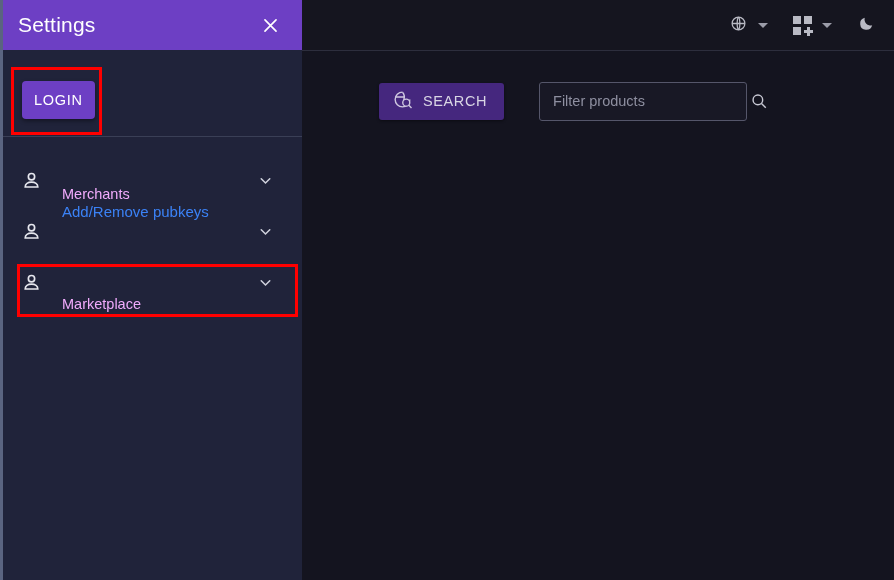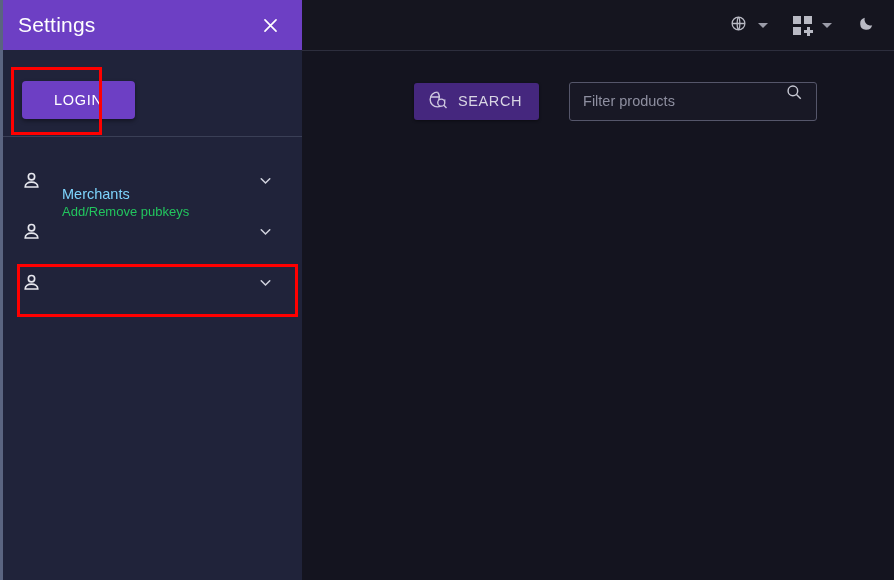--- a/index.html
+++ b/index.html
@@ -92,22 +92,21 @@
   .grid-plus .plus::before { left: 3px; top: 0; width: 3px; height: 9px; }
   .grid-plus .plus::after  { left: 0; top: 3px; width: 9px; height: 3px; }
 
   
   .search-row {
     position: absolute;
     left: 0; top: 51px;
     width: 592px; height: 100px;
     display: flex;
     align-items: center;
-    padding-left: 112px;
-    gap: 12px;
+    padding-left: 77px;
   }
 
   .search-button {
     display: flex;
     align-items: center;
     gap: 10px;
     height: 37px;
     padding: 0 17px 0 13px;
     background: #45277e;
     border: none;
@@ -115,26 +114,27 @@
     color: #d9d6e4;
     font-size: 14.5px;
     letter-spacing: 0.6px;
     font-weight: 500;
     cursor: pointer;
     box-shadow: 0 1px 3px rgba(0,0,0,0.45);
   }
 
   .search-input-wrap {
     position: relative;
-    margin-left: 18px;
-    width: 248px; height: 39px;
+    margin-left: 35px;
+    width: 208px; height: 39px;
     background: #181825;
     border: 1px solid #55566a;
     border-radius: 3px;
     display: flex;
+    align-items: center;
   }
   .search-input-wrap input {
     flex: 1;
     height: 100%;
     background: transparent;
     border: none;
     outline: none;
     color: #d6d7e0;
     font-size: 14.5px;
     font-family: "Liberation Sans", sans-serif;
@@ -184,21 +184,21 @@
   .login-area {
     position: absolute;
     left: 0; top: 50px;
     width: 302px; height: 87px;
     border-bottom: 1px solid #3a3f56;
   }
   .login-btn {
     position: absolute;
     left: 22px; top: 31px;
     height: 38px;
-    padding: 0 32px;
+    padding: 0 12px;
     background: #6d3fc4;
     border: none;
     border-radius: 4px;
     color: #ffffff;
     font-size: 14.5px;
     font-weight: 500;
     letter-spacing: 0.7px;
     cursor: pointer;
     box-shadow: 0 2px 4px rgba(0,0,0,0.4);
   }
@@ -218,28 +218,28 @@
   }
   .menu-icon {
     width: 62px;
     display: flex;
     align-items: center;
     justify-content: center;
     color: #e6e7ee;
   }
   .menu-text { flex: 1; display: flex; flex-direction: column; gap: 1px; }
   .menu-title {
-    color: #7dd3fc;
+    color: #f0abfc;
     font-size: 14.5px;
     line-height: 17px;
     margin-top: 44px;
   }
   .menu-sub {
-    color: #22c55e;
-    font-size: 13px;
+    color: #3b82f6;
+    font-size: 15px;
     line-height: 16px;
   }
   .menu-chev {
     width: 30px;
     display: flex;
     align-items: center;
     justify-content: center;
     color: #cfd1dc;
   }
 
@@ -382,20 +382,21 @@
       </div>
 
       <div class="menu-item">
         <span class="menu-icon">
           <svg width="21" height="21" viewBox="0 0 24 24" fill="none" stroke="#e6e7ee" stroke-width="1.9">
             <circle cx="12" cy="7.6" r="3.6"></circle>
             <path d="M4.8 19.4c0-3.5 3.2-5.6 7.2-5.6s7.2 2.1 7.2 5.6z"></path>
           </svg>
         </span>
         <span class="menu-text">
+          <span class="menu-title">Marketplace</span>
         </span>
         <span class="menu-chev">
           <svg width="17" height="17" viewBox="0 0 24 24" fill="none" stroke="#cfd1dc" stroke-width="2.2" stroke-linecap="round">
             <path d="M6 9.5l6 6 6-6"></path>
           </svg>
         </span>
       </div>
 
     </div>
 

